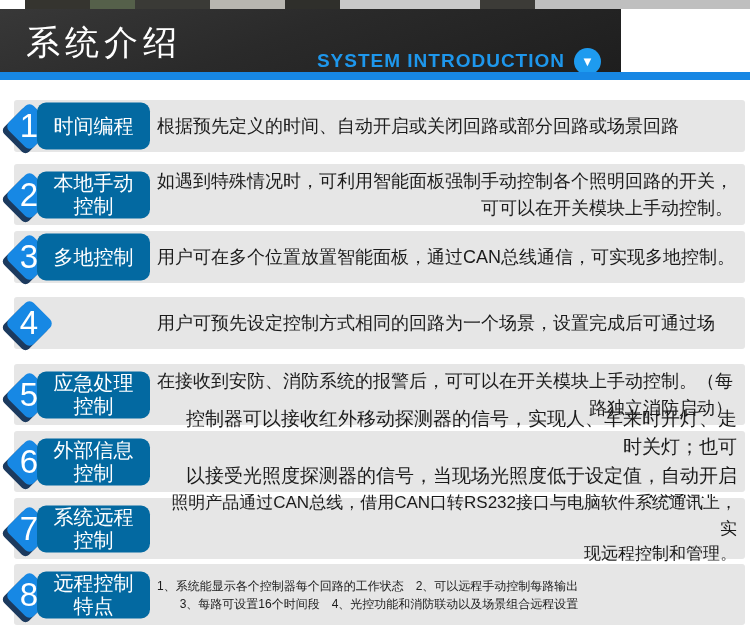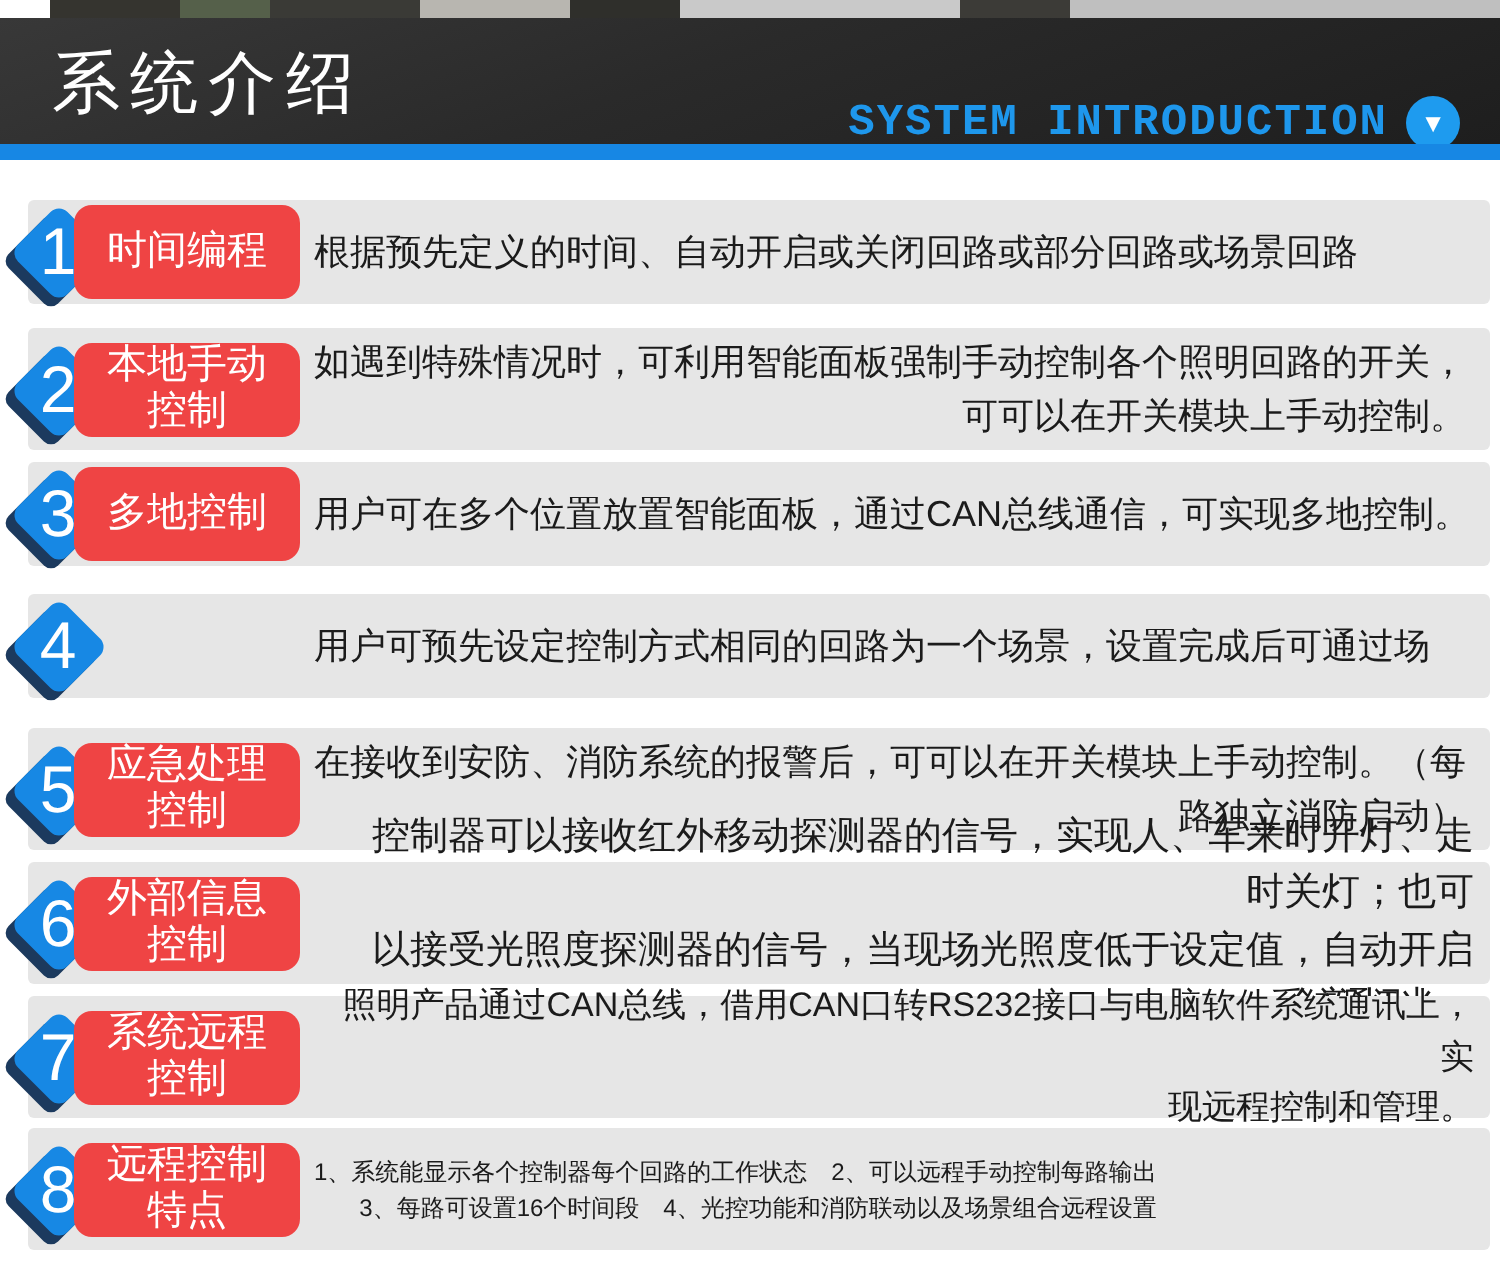--- a/index.html
+++ b/index.html
@@ -17,34 +17,34 @@
       #55604a 90px,#55604a 135px,
       #3a3a36 135px,#3a3a36 210px,
       #b8b6b0 210px,#b8b6b0 285px,
       #2f2f2b 285px,#2f2f2b 340px,
       #c9c9c9 340px,#c9c9c9 480px,
       #3c3b37 480px,#3c3b37 535px,
       #bfbfbf 535px,#bfbfbf 750px);
   }
   
   .header{
-    position:absolute;left:0;top:9px;width:750px;height:63px;
+    position:absolute;left:0;top:9px;width:621px;height:63px;
     background:linear-gradient(160deg,#383838 0%,#2a2a2a 45%,#1e1e1e 100%);
   }
   .header-title{
     position:absolute;left:26px;top:15px;
     font-size:34px;line-height:36px;letter-spacing:5px;color:#ffffff;
   }
   .header-en{
     position:absolute;right:20px;top:38px;height:28px;
     display:flex;align-items:center;gap:9px;
   }
   .header-en-text{
-    color:#1e97ec;font-size:22px;letter-spacing:1px;font-weight:bold;
-    font-family:Liberation Mono, monospace;
+    color:#1e97ec;font-size:19px;letter-spacing:1px;font-weight:bold;
+    font-family:Liberation Sans, sans-serif;
   }
   .circle-arrow{
     width:27px;height:27px;border-radius:50%;background:#1e9bef;
     display:flex;align-items:center;justify-content:center;
     color:#ffffff;font-size:13px;line-height:1;
   }
   .blue-stripe{
     position:absolute;left:0;top:72px;width:750px;height:8px;background:#1787e4;
   }
   
@@ -63,21 +63,21 @@
     position:absolute;left:8px;top:8px;width:35px;height:35px;
     background:#1788e4;border-radius:6px;transform:rotate(45deg);z-index:2;
   }
   .dia-num{
     position:absolute;left:0;top:0;width:50px;height:50px;z-index:4;
     display:flex;align-items:center;justify-content:center;
     color:#ffffff;font-size:33px;font-weight:400;
   }
   .tag{
     position:absolute;left:23px;top:50%;transform:translateY(-50%);
-    width:113px;height:47px;background:#ef4444;border-radius:9px;z-index:3;
+    width:113px;height:47px;background:#0369a1;border-radius:9px;z-index:3;
     display:flex;align-items:center;justify-content:center;text-align:center;
     color:#ffffff;font-size:20px;line-height:23px;white-space:pre-line;
   }
   .desc{
     position:absolute;left:143px;right:8px;top:0;bottom:0;
     display:flex;align-items:center;
     color:#1b1b1b;font-size:18px;line-height:1.5;white-space:pre-line;text-align:right;
   }
   .row:nth-of-type(1) .desc{top:100px;} 
   .fs165 .desc{font-size:19px;margin-left:28px;}

